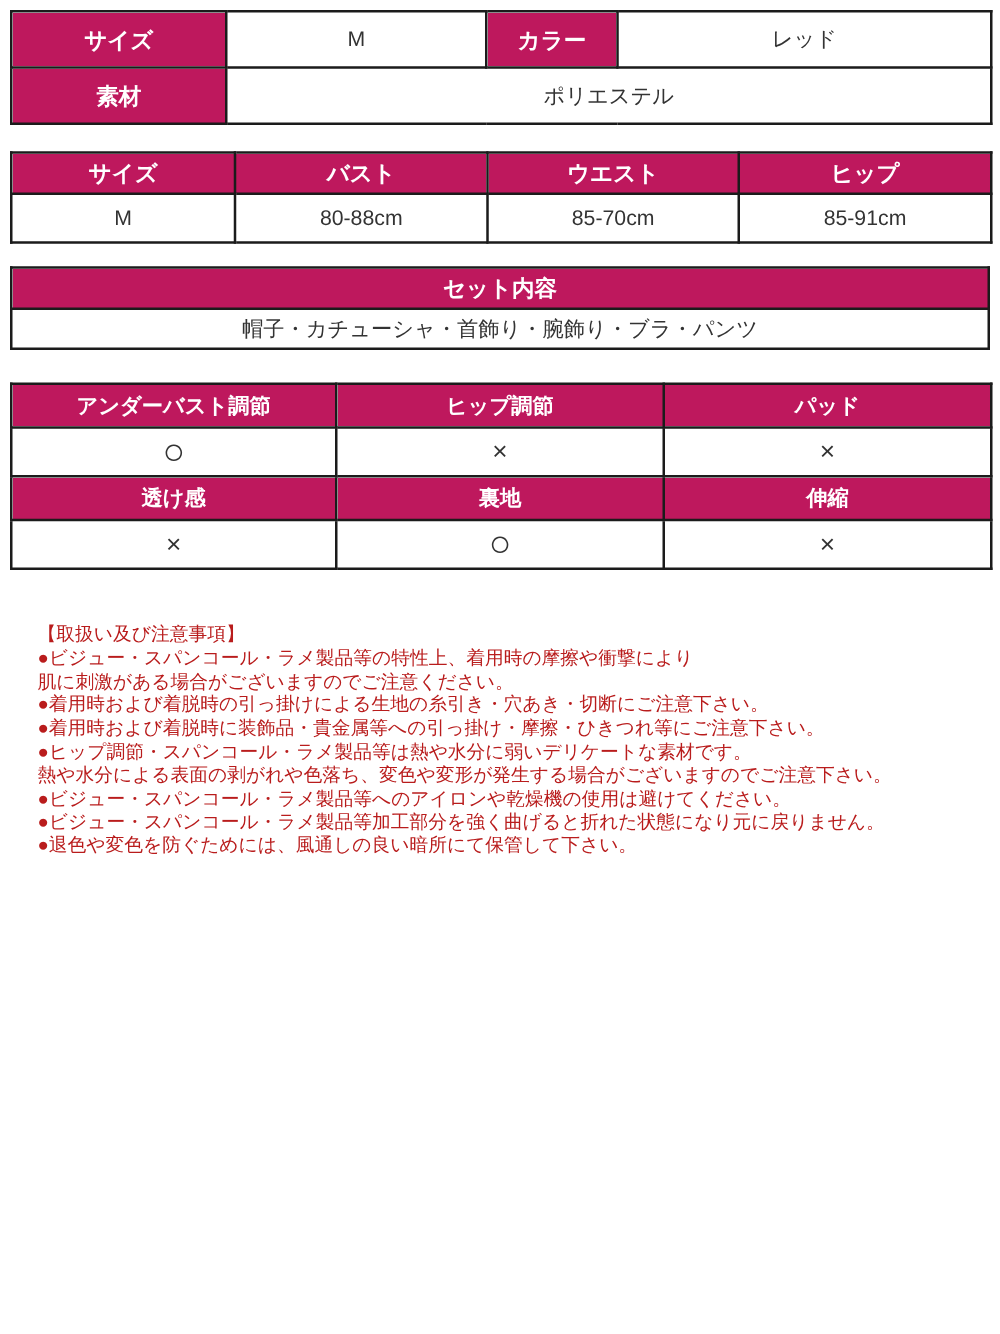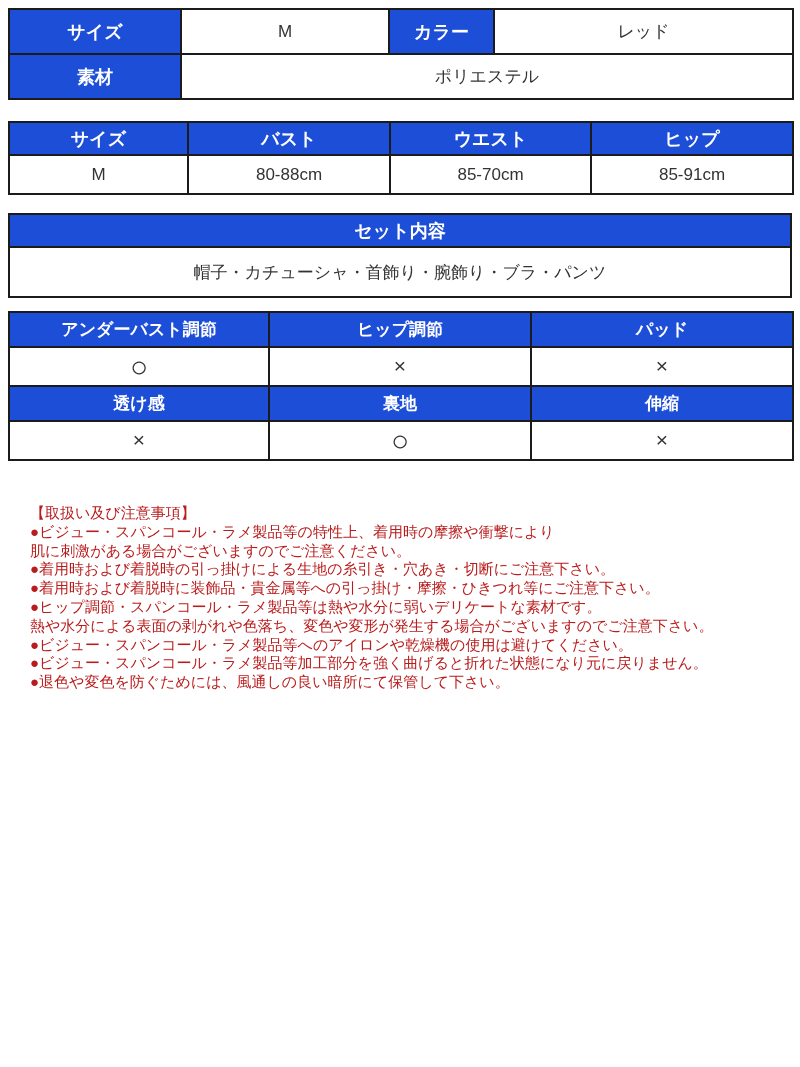--- a/index.html
+++ b/index.html
@@ -19,41 +19,41 @@
     table-layout: fixed;
   }
   th, td {
     border: 2px solid #1b1b1b;
     text-align: center;
     vertical-align: middle;
     overflow: hidden;
     white-space: nowrap;
   }
   th {
-    background: #1d4ed8;
+    background: #be185d;
     color: #ffffff;
     font-weight: bold;
     font-size: 18px;
   }
   td {
     background: #ffffff;
     color: #333333;
     font-size: 17px;
   }
   
   .tbl-spec { margin-bottom: 21px; }
   .tbl-spec th, .tbl-spec td { height: 45px; }
   
   .tbl-size { margin-bottom: 18px; }
   .tbl-size th { height: 33px; }
   .tbl-size td { height: 39px; }
   
-  .tbl-set { margin-bottom: 13px; padding-left: 28px; }
+  .tbl-set { margin-bottom: 26px; padding-left: 28px; }
   .tbl-set th { height: 33px; }
-  .tbl-set td { height: 50px; font-size: 17px; }
+  .tbl-set td { height: 32px; font-size: 17px; }
   
   .tbl-feat { margin-bottom: 43px; }
   .tbl-feat th { height: 35px; font-size: 17px; }
   .tbl-feat td { height: 39px; }
   .mark { font-size: 21px; line-height: 1; }
   .mark.big { font-size: 30px; font-weight: 300; }
   
   .notes {
     margin-top: 0;
     padding-left: 22px;

